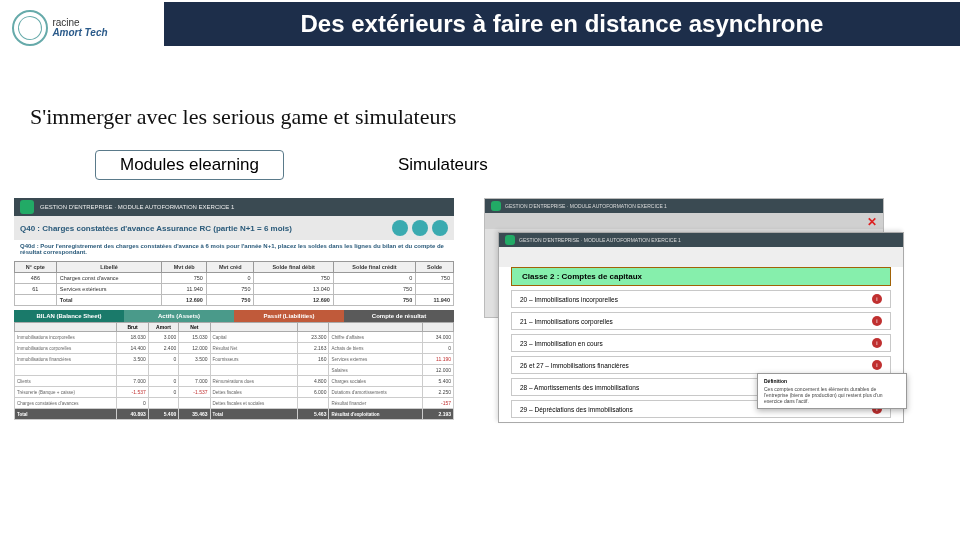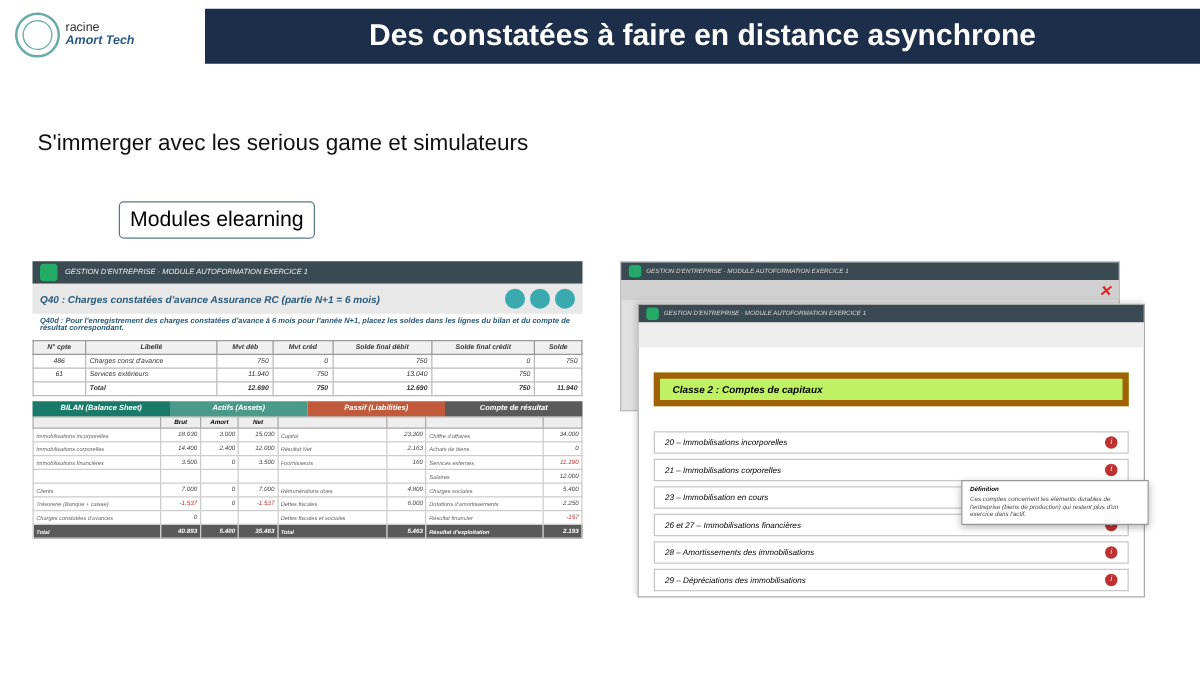--- a/index.html
+++ b/index.html
@@ -1,32 +1,32 @@
 <!DOCTYPE html>
 <html><head>
 <meta charset="utf-8">
 <style>
   * { box-sizing: border-box; margin: 0; padding: 0; }
   body { width: 960px; height: 540px; font-family: Arial, Helvetica, sans-serif; background: #fff; overflow: hidden; position: relative; }
 
-  .header { display: flex; align-items: center; height: 56px; gap: 44px; }
+  .header { display: flex; align-items: flex-start; height: 56px; gap: 44px; }
   .logo { width: 120px; height: 56px; display: flex; align-items: center; justify-content: center; font-size: 9px; color: #333; position: relative;}
   .logo-icon { width: 36px; height: 36px; border: 2px solid #6aa; border-radius: 50%; position: relative; margin-right: 4px;}
   .logo-icon::before { content:''; position:absolute; inset:4px; border:1px solid #6aa; border-radius:50%; transform:rotate(30deg);}
   .logo-text { font-size: 10px; line-height: 1; }
   .logo-text .b { color:#2a5a8a; font-weight:bold; font-style:italic;}
   .title-bar { flex: 1; background: #1d2e4a; color: #fff; font-size: 24px; font-weight: bold; display: flex; align-items: center; justify-content: center; height: 44px; margin-top: 2px;}
 
-  .subtitle { font-size: 18px; font-weight: 400; color: #111; margin: 48px 0 36px 30px; }
+  .subtitle { font-size: 22px; font-weight: 400; color: #111; margin: 48px 0 20px 30px; font-family: Liberation Serif, serif; }
 
   .tabs { display: flex; gap: 90px; margin-left: 95px; margin-bottom: 18px; align-items: center;}
-  .tab { font-size: 17px; padding: 4px 8px; }
+  .tab { font-size: 17px; padding: 4px 24px; }
   .tab.active { border: 1.5px solid #5a7a8a; border-radius: 4px; }
 
-  .screenshots { display: flex; gap: 30px; padding: 0 26px; font-style: italic; }
+  .screenshots { display: flex; gap: 30px; padding: 0 14px; }
   .shot { position: relative; }
   .shot-left { width: 440px; }
   .shot-right { width: 420px; }
 
   
   .mod-header { background: #3a4a52; color: #eee; font-size: 6px; padding: 2px 6px; display:flex; align-items:center; gap:6px;}
   .mod-badge { width:14px; height:14px; background:#2a6; border-radius:3px;}
   .mod-title { background: #e8e8e8; padding: 4px 6px; font-size: 8px; font-weight: bold; color:#2a5a7a; display:flex; align-items:center; justify-content:space-between;}
   .mod-title .icons { display:flex; gap:4px;}
   .mod-title .ic { width:16px; height:16px; border-radius:50%; background:#3aaab0;}
@@ -54,44 +54,45 @@
   
   .sim-stack { position:relative; height:290px; }
   .sim-back { position:absolute; top:0; left:0; right:20px; height:120px; background:#e0e0e0; border:1px solid #bbb;}
   .sim-back .bar { background:#3a4a52; height:14px; margin:0; display:flex; align-items:center; padding:0 6px; font-size:5px; color:#ddd; gap:4px;}
   .sim-back .sub { background:#d0d0d0; height:16px; font-size:6px; padding:3px 6px; color:#555;}
   .sim-back .red-x { position:absolute; top:16px; right:6px; color:#d22; font-size:12px; font-weight:bold;}
 
   .sim-front { position:absolute; top:34px; left:14px; right:0; background:#fff; border:1px solid #aaa; box-shadow:-2px -2px 4px rgba(0,0,0,0.12);}
   .sim-front .bar { background:#3a4a52; height:14px; display:flex; align-items:center; padding:0 6px; font-size:5px; color:#ddd; gap:4px;}
   .sim-front .hdr { background:#eee; height:20px;}
-  .class-row { background:#bef264; font-size:8px; font-weight:bold; padding:4px 10px; margin:20px 12px; border:5px solid #a16207;}
+  .class-row { background:#86efac; font-size:8px; font-weight:bold; padding:4px 10px; margin:0 12px; border:1px solid #a16207;}
   .list-row { background:#fff; font-size:6.5px; padding:3px 8px; margin:4px 12px; border:1px solid #c8c8c8; display:flex; justify-content:space-between; align-items:center;}
   .list-row .dot { width:10px; height:10px; border-radius:50%; background:#c03030; color:#fff; font-size:6px; display:flex; align-items:center; justify-content:center;}
   .tooltip { position:absolute; right:-4px; top:140px; width:150px; background:#fff; border:1px solid #999; box-shadow:0 2px 6px rgba(0,0,0,0.3); font-size:5px; padding:4px 6px; color:#444;}
   .tooltip .tt-h { font-weight:bold; color:#000; margin-bottom:2px;}
 </style>
 </head>
 <body>
 
 <div class="header">
   <div class="logo">
     <div class="logo-icon"></div>
     <div class="logo-text">
       <div>racine</div>
       <div class="b">Amort Tech</div>
     </div>
   </div>
-  <div class="title-bar">Des constatées à faire en distance asynchrone</div>
+  <div class="title-bar">Des extérieurs à faire en distance asynchrone</div>
 </div>
 
 <div class="subtitle">S'immerger avec les serious game et simulateurs</div>
 
 <div class="tabs">
   <div class="tab active">Modules elearning</div>
+  <div class="tab">Simulateurs</div>
 </div>
 
 <div class="screenshots">
 
   <div class="shot shot-left">
     <div class="mod-header">
       <div class="mod-badge"></div>
       <span>GESTION D'ENTREPRISE · MODULE AUTOFORMATION EXERCICE 1</span>
     </div>
     <div class="mod-title">

